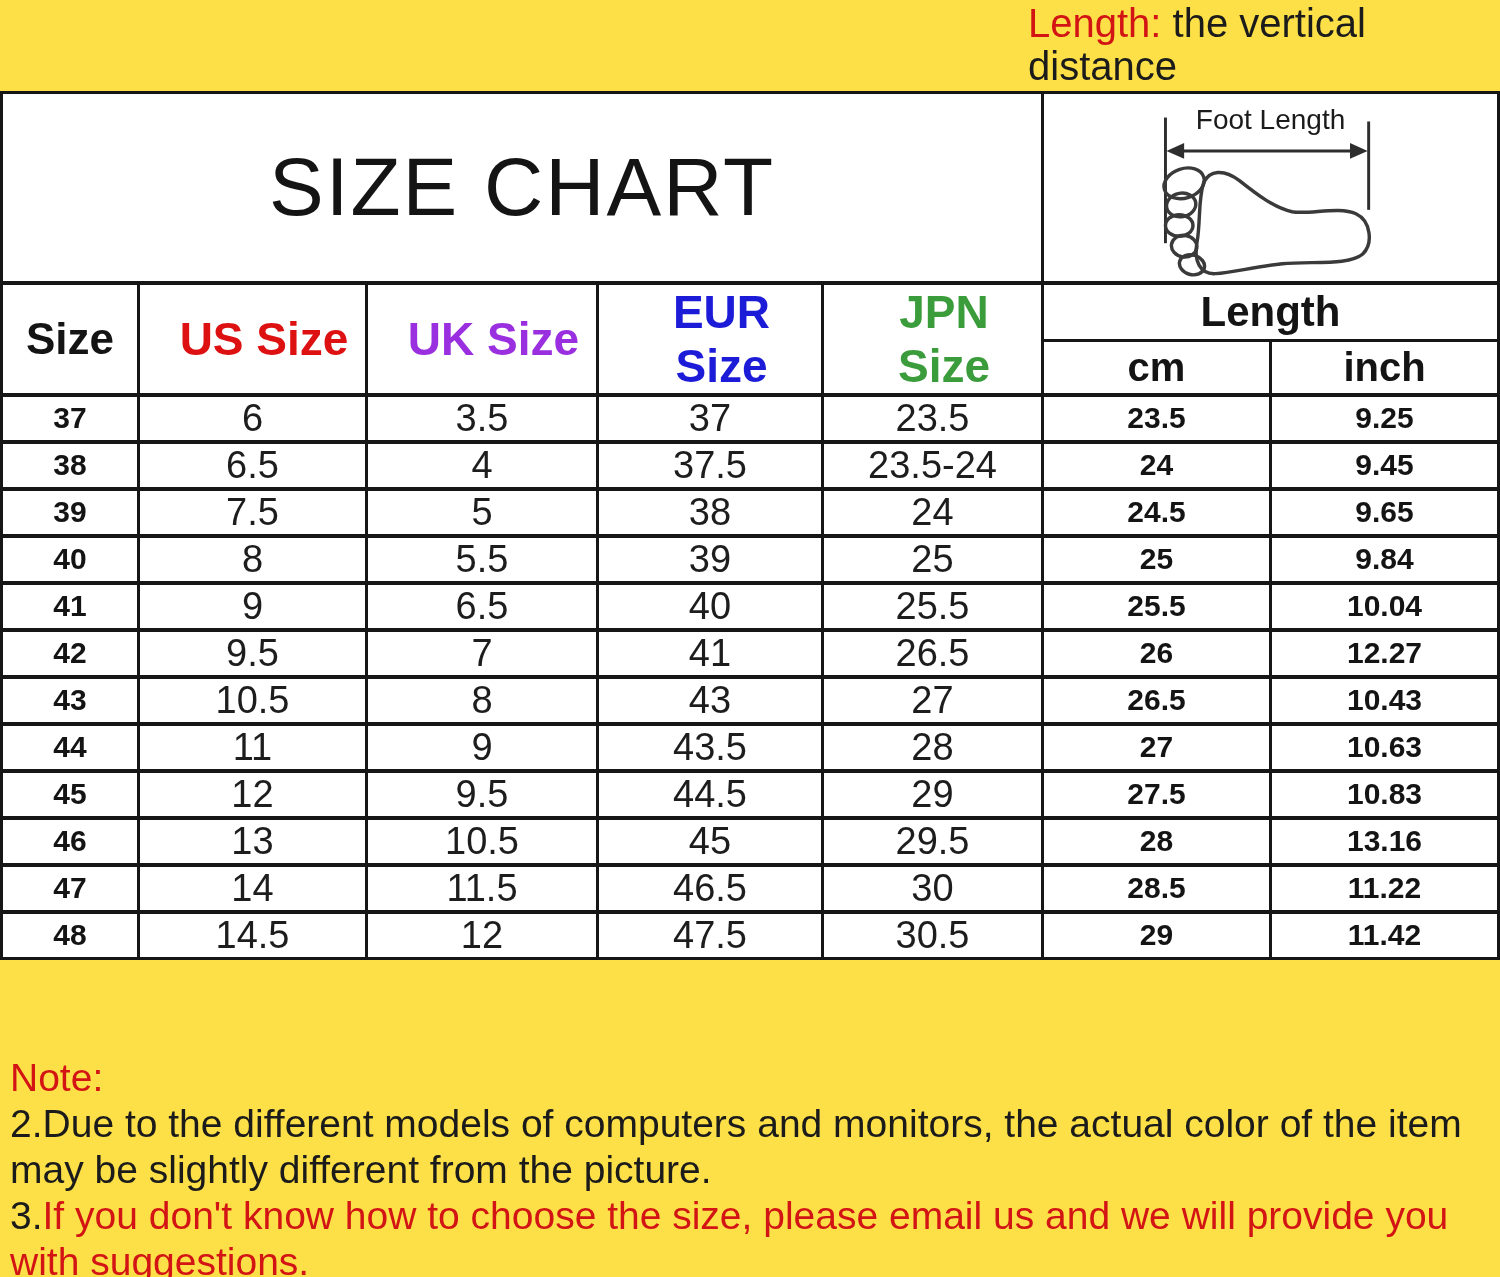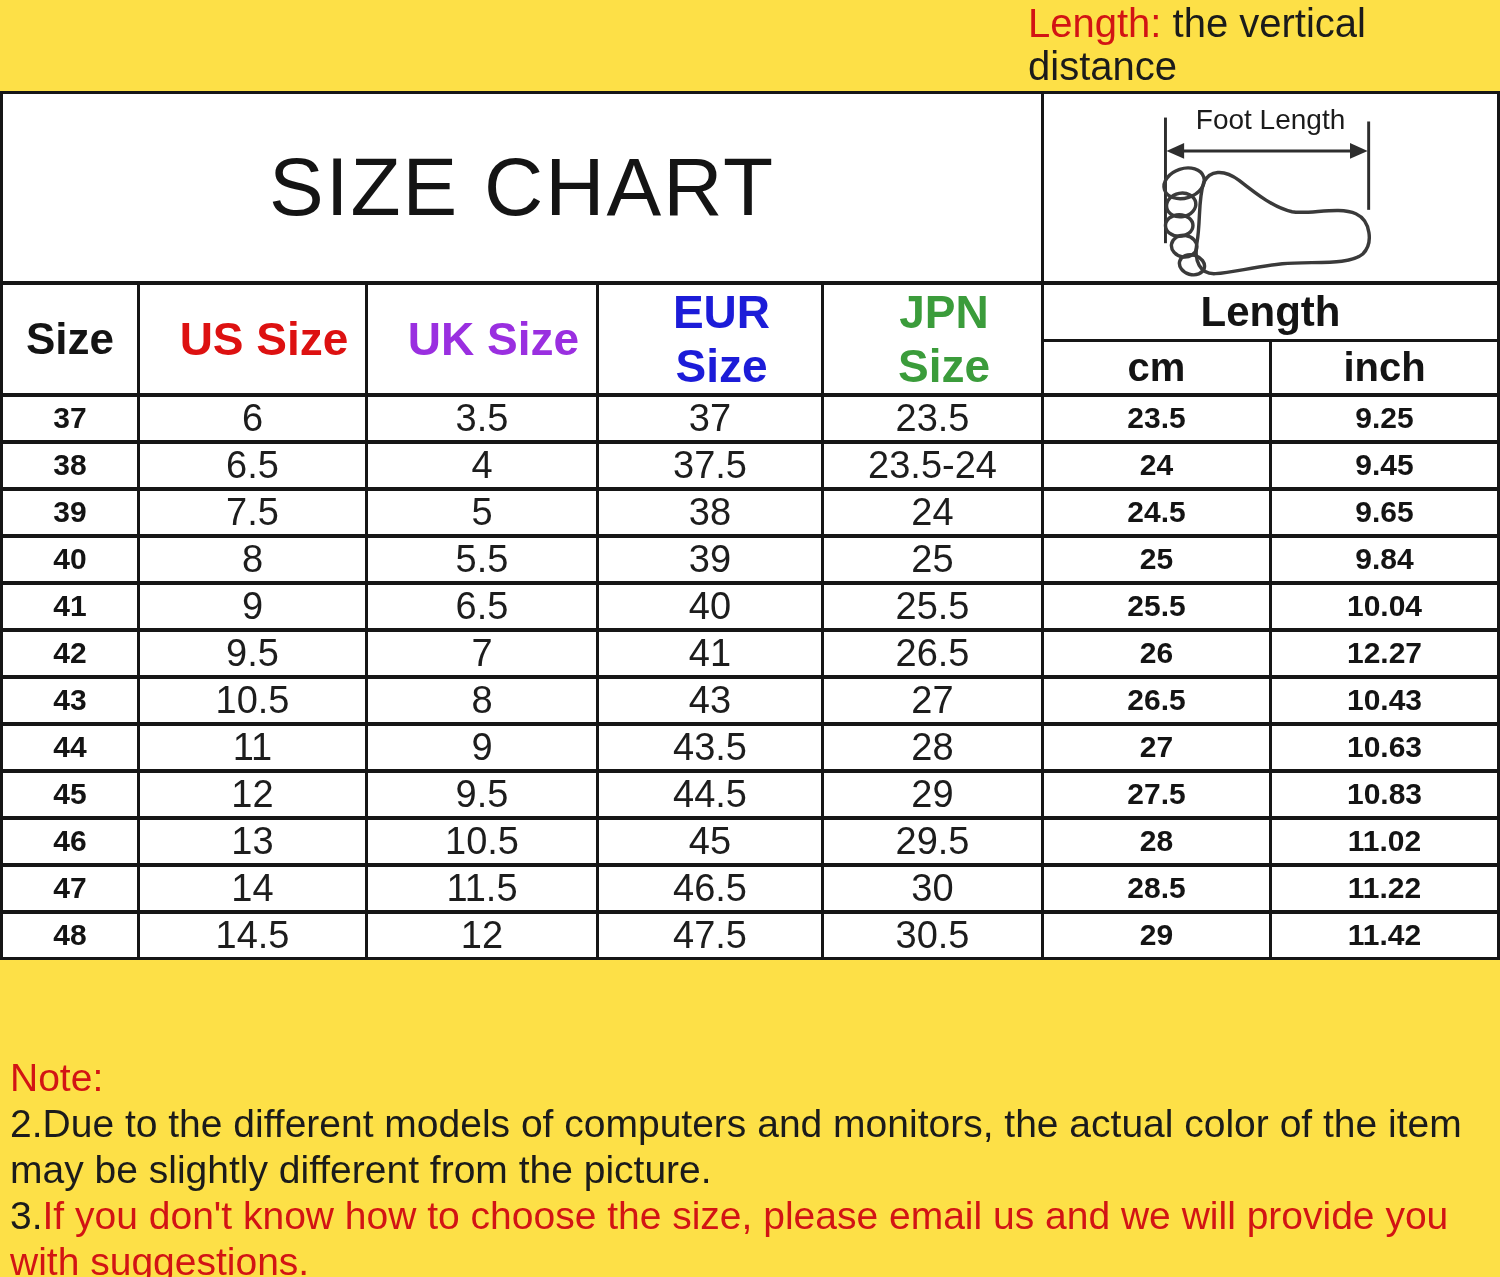--- a/index.html
+++ b/index.html
@@ -197,21 +197,21 @@
         <td class="c-bold">27.5</td>
         <td class="c-bold">10.83</td>
       </tr>
       <tr class="data">
         <td class="c-bold">46</td>
         <td class="c-plain">13</td>
         <td class="c-plain">10.5</td>
         <td class="c-plain">45</td>
         <td class="c-plain">29.5</td>
         <td class="c-bold">28</td>
-        <td class="c-bold">11.02</td>
+        <td class="c-bold">13.16</td>
       </tr>
       <tr class="data">
         <td class="c-bold">47</td>
         <td class="c-plain">14</td>
         <td class="c-plain">11.5</td>
         <td class="c-plain">46.5</td>
         <td class="c-plain">30</td>
         <td class="c-bold">28.5</td>
         <td class="c-bold">11.22</td>
       </tr>

